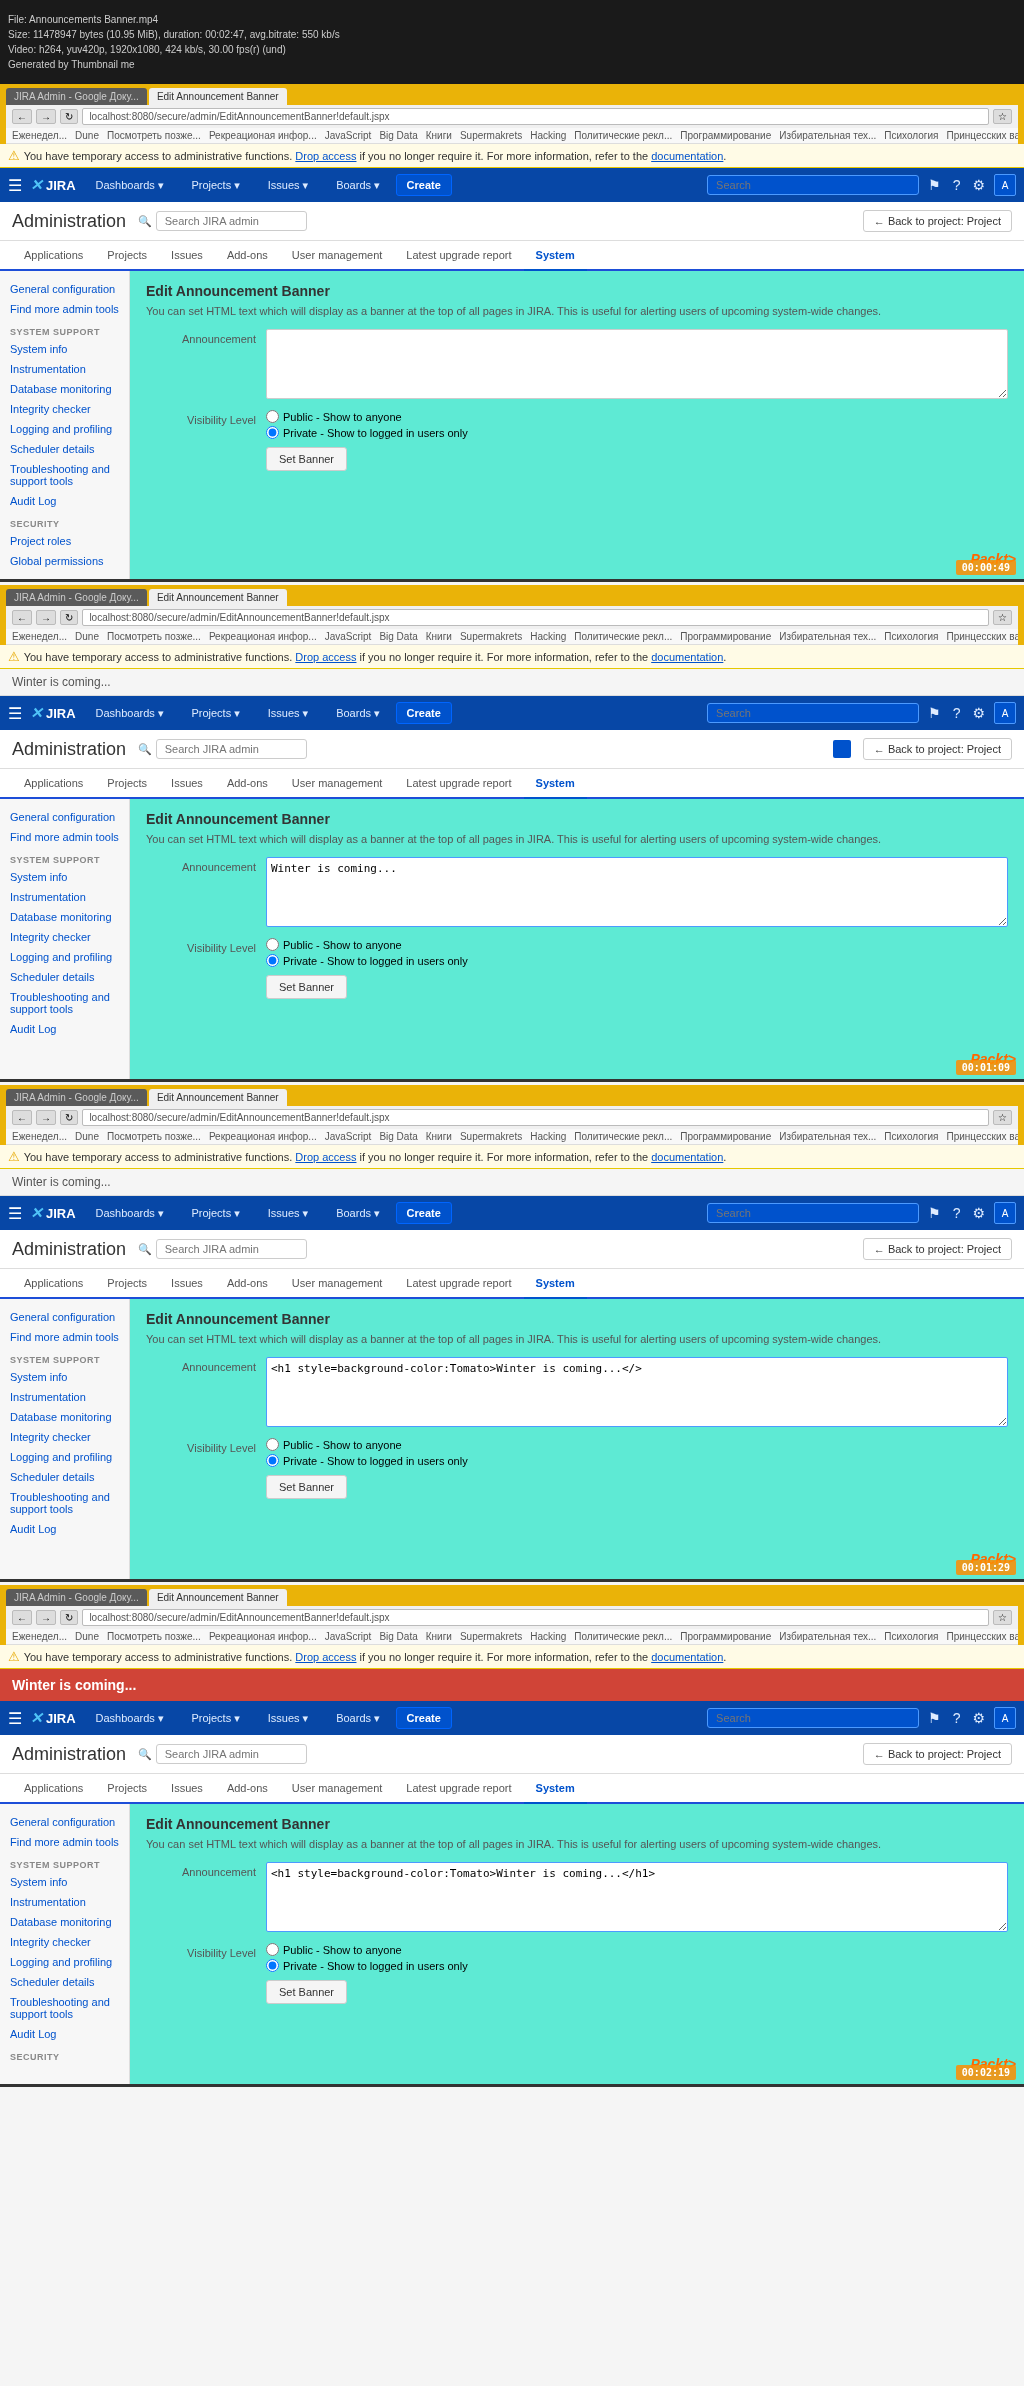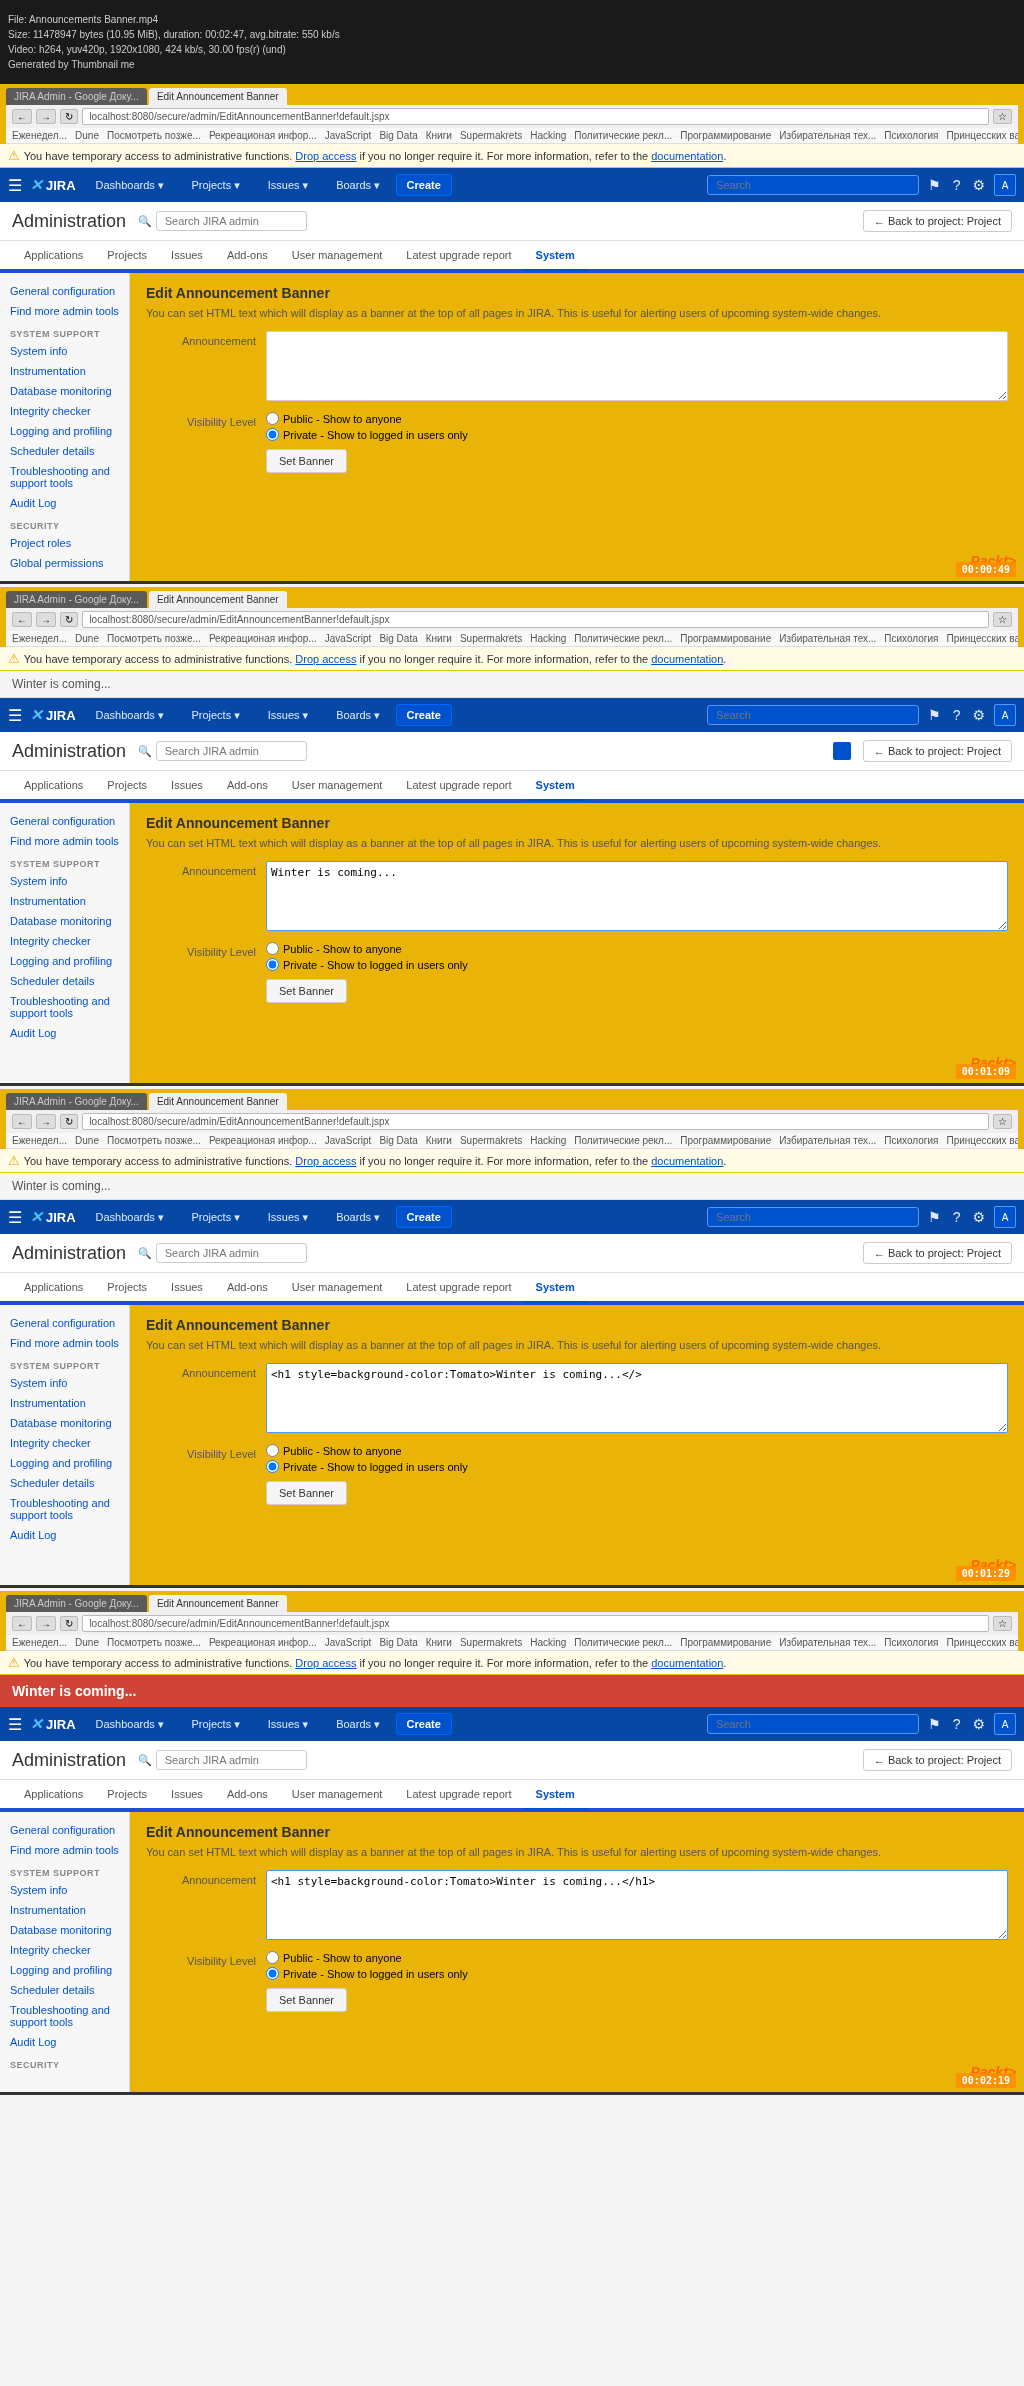--- a/index.html
+++ b/index.html
@@ -249,21 +249,21 @@
       width: 18px;
       height: 18px;
       background: #0052cc;
       border-radius: 2px;
       margin-right: 6px;
     }
 
     
     .admin-tabs {
       background: white;
-      border-bottom: 4px solid #1d4ed8;
+      border-bottom: 2px solid #1d4ed8;
       padding: 0 12px;
       display: flex;
       gap: 0;
     }
     .admin-tab {
       font-size: 11px;
       padding: 8px 12px;
       cursor: pointer;
       color: #555;
       border-bottom: 2px solid transparent;
@@ -271,21 +271,21 @@
     }
     .admin-tab.active {
       color: #0052cc;
       border-bottom-color: #0052cc;
       font-weight: bold;
     }
 
     
     .admin-layout {
       display: flex;
-      background: #eab308;
+      background: #5eead4;
       min-height: 280px;
     }
 
     
     .admin-sidebar {
       width: 130px;
       background: #f7f7f7;
       border-right: 1px solid #ddd;
       padding: 8px 0;
       flex-shrink: 0;

